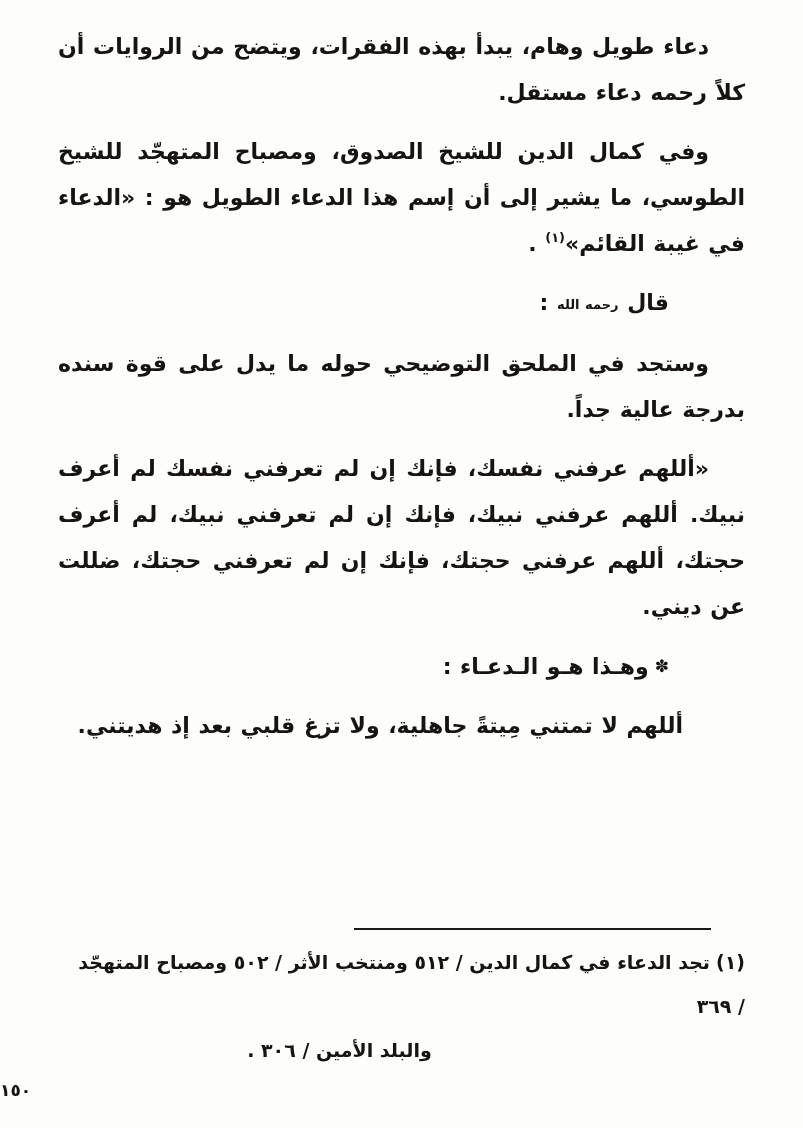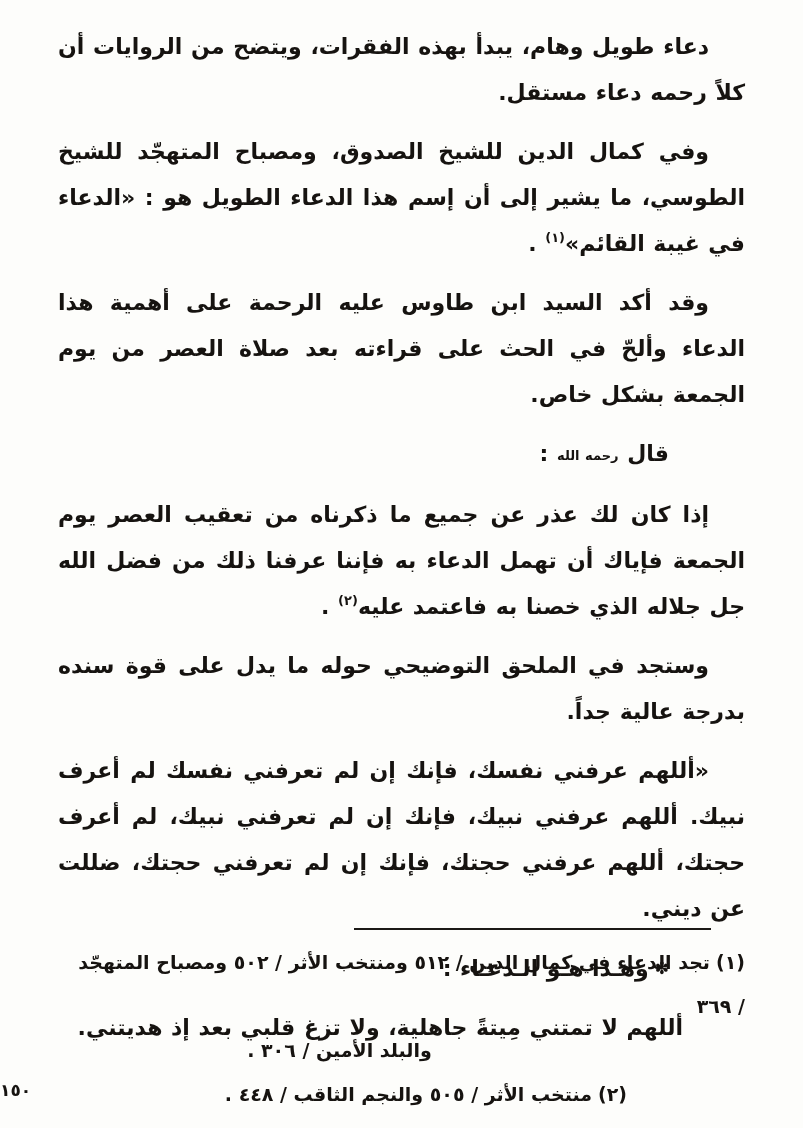--- a/index.html
+++ b/index.html
@@ -94,45 +94,42 @@
 <body>
 
 <div class="page">
 
   <main class="body-text">
 
     <p class="para">دعاء طويل وهام، يبدأ بهذه الفقرات، ويتضح من الروايات أن كلاً رحمه دعاء مستقل.</p>
 
     <p class="para"><span>وفي كمال الدين للشيخ الصدوق، ومصباح المتهجّد للشيخ الطوسي، ما يشير إلى أن إسم هذا الدعاء الطويل هو : «الدعاء في غيبة القائم»</span><sup class="fn-ref">(١)</sup><span> .</span></p>
 
-    <p class="para">وقد أكد السيد ابن طاوس عليه الرحمة على أهمية هذا الدعاء وألحّ في الحث على قراءته بعد صلاة العصر من يوم الجمعة بشكل خاص.</p>
 
     <p class="para qala-line"><span>قال</span>
       <span class="honorific">رحمه الله</span>
       <span>:</span></p>
 
-    <p class="para"><span>إذا كان لك عذر عن جميع ما ذكرناه من تعقيب العصر يوم الجمعة فإياك أن تهمل الدعاء به فإننا عرفنا ذلك من فضل الله جل جلاله الذي خصنا به فاعتمد عليه</span><sup class="fn-ref">(٢)</sup><span> .</span></p>
 
     <p class="para">وستجد في الملحق التوضيحي حوله ما يدل على قوة سنده بدرجة عالية جداً.</p>
 
     <p class="para">«أللهم عرفني نفسك، فإنك إن لم تعرفني نفسك لم أعرف نبيك. أللهم عرفني نبيك، فإنك إن لم تعرفني نبيك، لم أعرف حجتك، أللهم عرفني حجتك، فإنك إن لم تعرفني حجتك، ضللت عن ديني.</p>
 
     <p class="para dua-heading"><span class="star">✽</span><span>وهـذا هـو الـدعـاء :</span></p>
 
     <p class="para deep-indent">أللهم لا تمتني مِيتةً جاهلية، ولا تزغ قلبي بعد إذ هديتني.</p>
 
   </main>
 
   <footer class="page-footer">
 
     <div class="fn-rule"></div>
 
     <p class="fn-line"><span class="fn-marker">(١)</span><span>تجد الدعاء في كمال الدين / ٥١٢ ومنتخب الأثر / ٥٠٢ ومصباح المتهجّد / ٣٦٩</span></p>
 
     <p class="fn-line fn-cont">والبلد الأمين / ٣٠٦ .</p>
 
-    <p class="fn-line fn-second"><span class="fn-marker">(٢)</span><span>منتخب الأثر / ٥٠٥ والنجم الثاقب / ٤٤٨ .</span></p>
 
   </footer>
 
   <div class="page-number">١٥٠</div>
 
 </div>
 
 </body></html>

